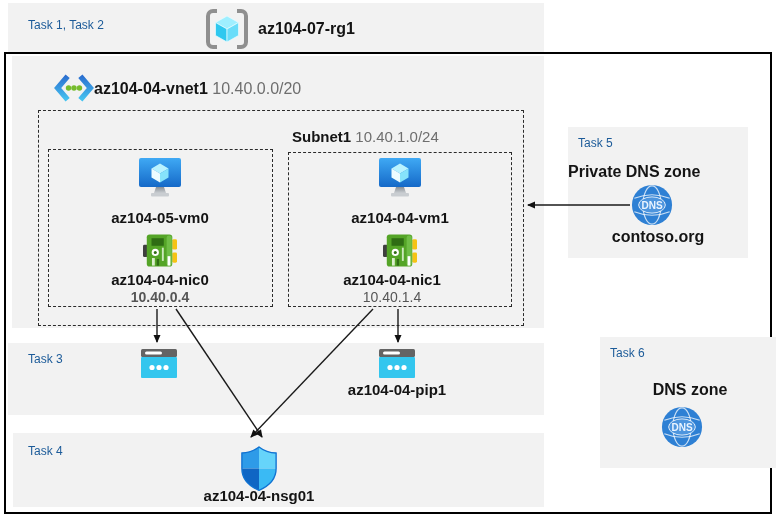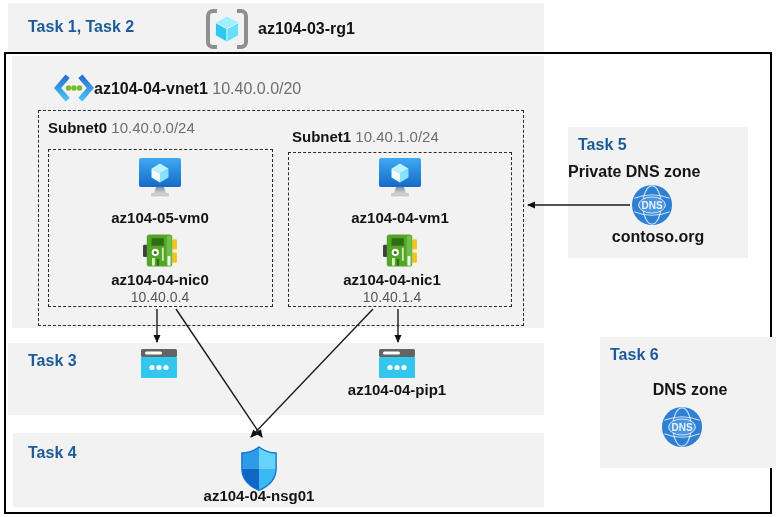--- a/index.html
+++ b/index.html
@@ -1,20 +1,20 @@
 <!DOCTYPE html>
 <html style="--accent-blue: #1C5B99; --band-gray: #F2F2F2; --muted-gray: #6E6E6E; --line-black: #1a1a1a; --nic-green: #54A427; --pip-cyan: #33C6EE; --dns-blue: #2E80D4;"><head>
 <meta charset="utf-8">
 <style>
   html,body{margin:0;padding:0;background:#fff;}
   #stage{position:relative;width:776px;height:517px;background:#fff;overflow:hidden;
          font-family:"Liberation Sans", sans-serif;color:#111;}
   .band{position:absolute;background:var(--band-gray,#F2F2F2);}
   .card{position:absolute;background:var(--band-gray,#F2F2F2);}
-  .task-label{position:absolute;font-size:16px;font-weight:700;color:var(--accent-blue,#1C5B99);white-space:nowrap;}
+  .task-label{position:absolute;font-size:12px;font-weight:400;color:var(--accent-blue,#1C5B99);white-space:nowrap;}
   .bold-label{font-size:15px;font-weight:700;color:#141414;white-space:nowrap;}
   .name16{font-size:16px;font-weight:700;color:#141414;white-space:nowrap;}
   .cidr{font-weight:400;color:var(--muted-gray,#6E6E6E);}
   .ip{font-size:14px;color:#565656;white-space:nowrap;}
   .center160{position:absolute;width:160px;text-align:center;}
   #main-box{position:absolute;left:4px;top:52px;width:768px;height:462px;
             border:2px solid #000;box-sizing:border-box;background:transparent;}
   #vnet-region{position:absolute;left:12px;top:56px;width:532px;height:272px;background:var(--band-gray,#F2F2F2);}
   .dashed{position:absolute;border:1.5px dashed #2b2b2b;box-sizing:border-box;}
   .abs{position:absolute;}
@@ -31,21 +31,21 @@
     <span class="task-label" style="left:20px;top:15px;">Task 1, Task 2</span>
     <span class="abs" style="left:196px;top:5px;">
       <svg width="46" height="42" viewBox="0 0 46 42">
         <path d="M13 3 H9 a5 5 0 0 0 -5 5 V34 a5 5 0 0 0 5 5 H13" fill="none" stroke="#8F8F8F" stroke-width="4"></path>
         <path d="M33 3 H37 a5 5 0 0 1 5 5 V34 a5 5 0 0 1 -5 5 H33" fill="none" stroke="#8F8F8F" stroke-width="4"></path>
         <polygon points="23,8 34.5,14.5 23,21 11.5,14.5" fill="#9FEFFF" stroke="#E9FCFF" stroke-width="0.7"></polygon>
         <polygon points="11.5,14.5 23,21 23,34 11.5,27.5" fill="#2FC8EF" stroke="#E9FCFF" stroke-width="0.7"></polygon>
         <polygon points="34.5,14.5 23,21 23,34 34.5,27.5" fill="#6ADDF9" stroke="#E9FCFF" stroke-width="0.7"></polygon>
       </svg>
     </span>
-    <span class="name16 abs" style="left:250px;top:17px;">az104-03-rg1</span>
+    <span class="name16 abs" style="left:250px;top:17px;">az104-07-rg1</span>
   </div>
 
   <div id="main-box"></div>
 
   <div id="vnet-region"></div>
 
   <span class="abs" style="left:54px;top:72px;">
     <svg width="40" height="32" viewBox="0 0 44 32">
       <defs>
         <linearGradient id="vg" x1="0" y1="0" x2="0" y2="1">
@@ -60,24 +60,20 @@
       <circle cx="28" cy="16" r="3" fill="#76BC2D"></circle>
     </svg>
   </span>
   <span class="abs name16" style="left:94px;top:80px;">
     <span>az104-04-vnet1</span>
     <span class="cidr" style="font-size:16px;">10.40.0.0/20</span>
   </span>
 
   <div class="dashed" style="left:38px;top:110px;width:486px;height:216px;"></div>
 
-  <span class="subnet-title" style="left:48px;top:119px;">
-    <span>Subnet0</span>
-    <span class="cidr">10.40.0.0/24</span>
-  </span>
   <div class="dashed" style="left:48px;top:149px;width:225px;height:158px;"></div>
 
   <span class="abs" style="left:138px;top:158px;">
     <svg width="44" height="40" viewBox="0 0 44 40">
       <defs>
         <linearGradient id="vmg" x1="0" y1="0" x2="0" y2="1">
           <stop offset="0" stop-color="#3FA9F4"></stop>
             <stop offset="1" stop-color="#1569C8"></stop>
         </linearGradient>
         <linearGradient id="stg" x1="0" y1="0" x2="0" y2="1">
@@ -105,21 +101,21 @@
       <rect x="9" y="6" width="13" height="8" fill="#2F6D14"></rect>
       <circle cx="13" cy="21" r="3.8" fill="#FFFFFF"></circle>
       <circle cx="13" cy="21" r="1.6" fill="#2F6D14"></circle>
       <rect x="9.5" y="27" width="3" height="8" fill="#DCEECD"></rect>
       <rect x="14.5" y="28" width="2.5" height="7" fill="#2F6D14"></rect>
       <rect x="20" y="16" width="2" height="14" fill="#CDE7BC"></rect>
       <rect x="26" y="25" width="3" height="10" fill="#FFFFFF"></rect>
     </svg>
   </span>
   <span class="center160 bold-label" style="left:80px;top:271px;">az104-04-nic0</span>
-  <span class="center160 ip" style="left:80px;top:289px;">10.40.0.4</span>
+  <span class="center160 ip" style="left:80px;top:289px;font-weight:bold;">10.40.0.4</span>
 
   <span class="subnet-title" style="left:292px;top:128px;">
     <span>Subnet1</span>
     <span class="cidr">10.40.1.0/24</span>
   </span>
   <div class="dashed" style="left:288px;top:152px;width:224px;height:155px;"></div>
 
   <span class="abs" style="left:378px;top:158px;">
     <svg width="44" height="40" viewBox="0 0 44 40">
       <rect x="1" y="0" width="42" height="29" rx="2" fill="url(#vmg)"></rect>

